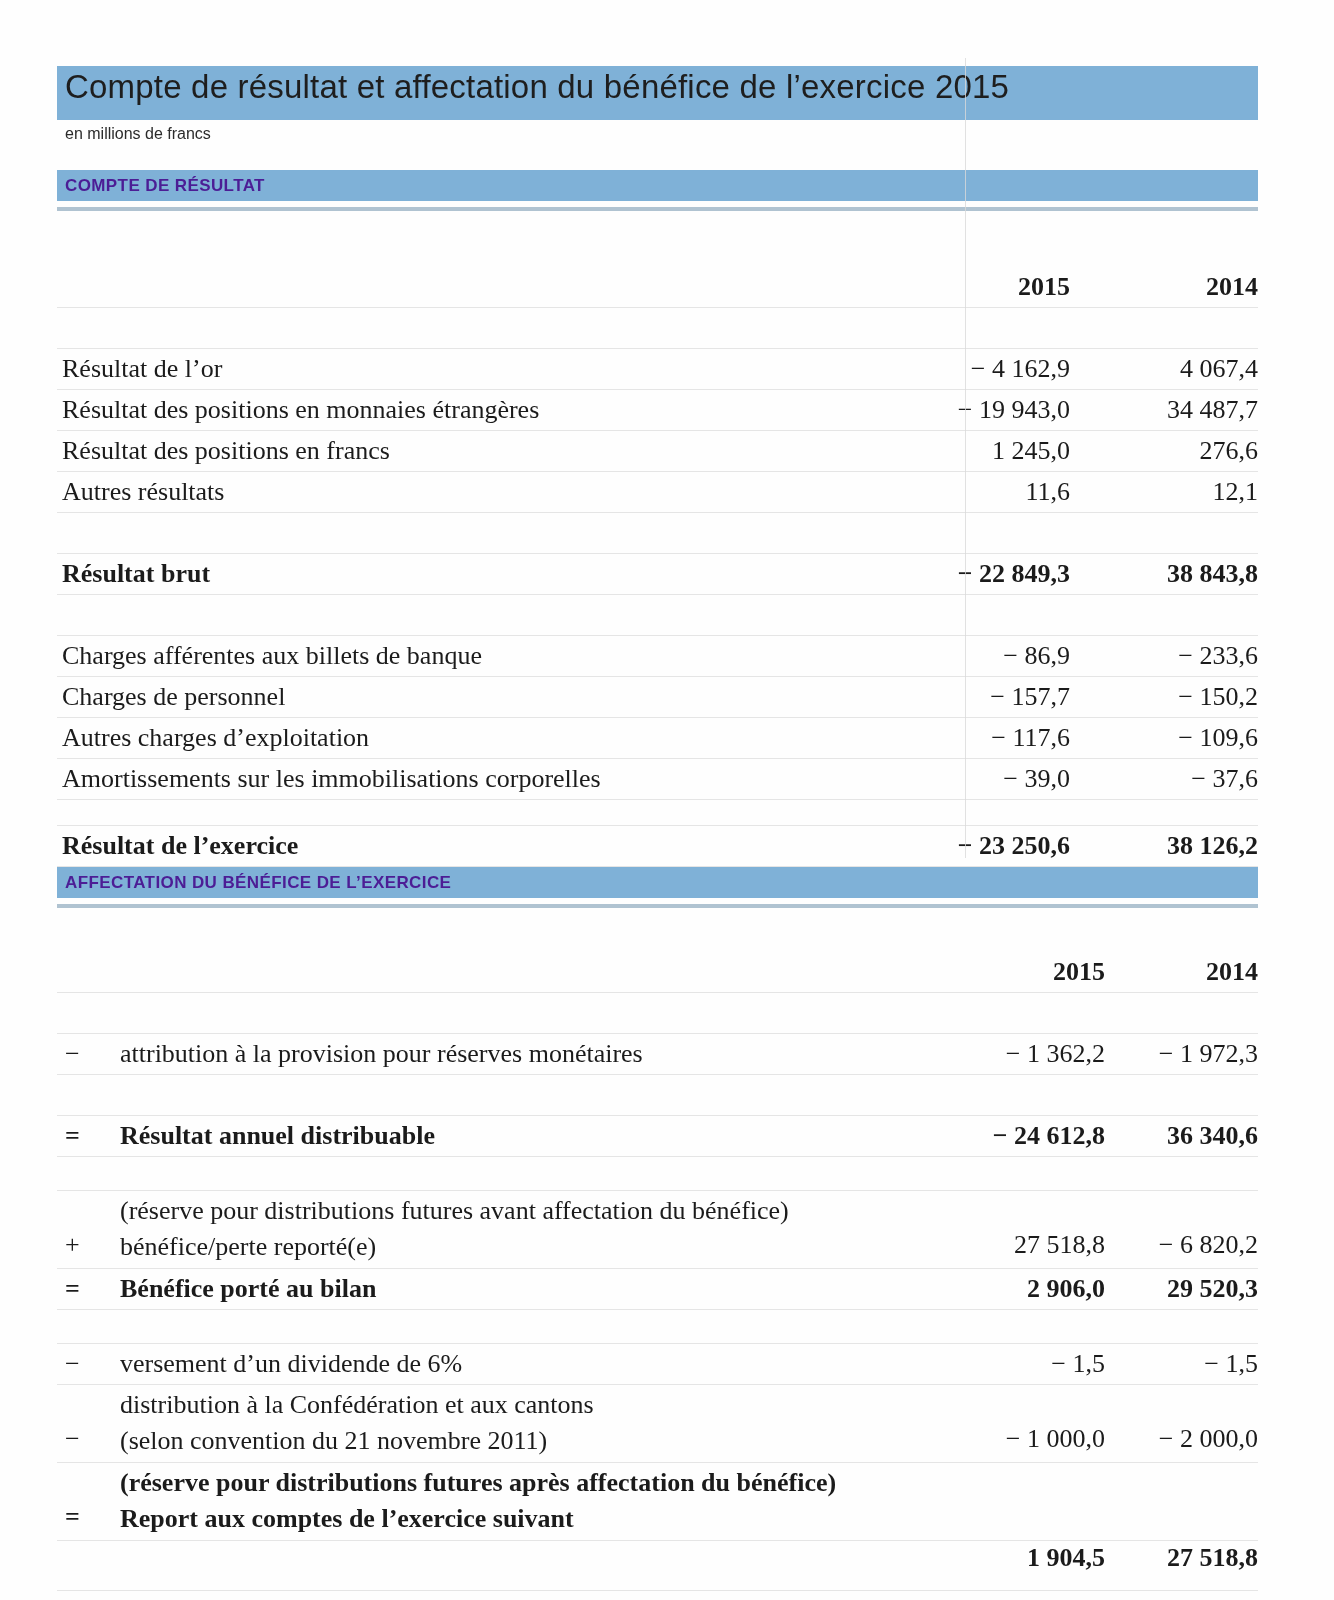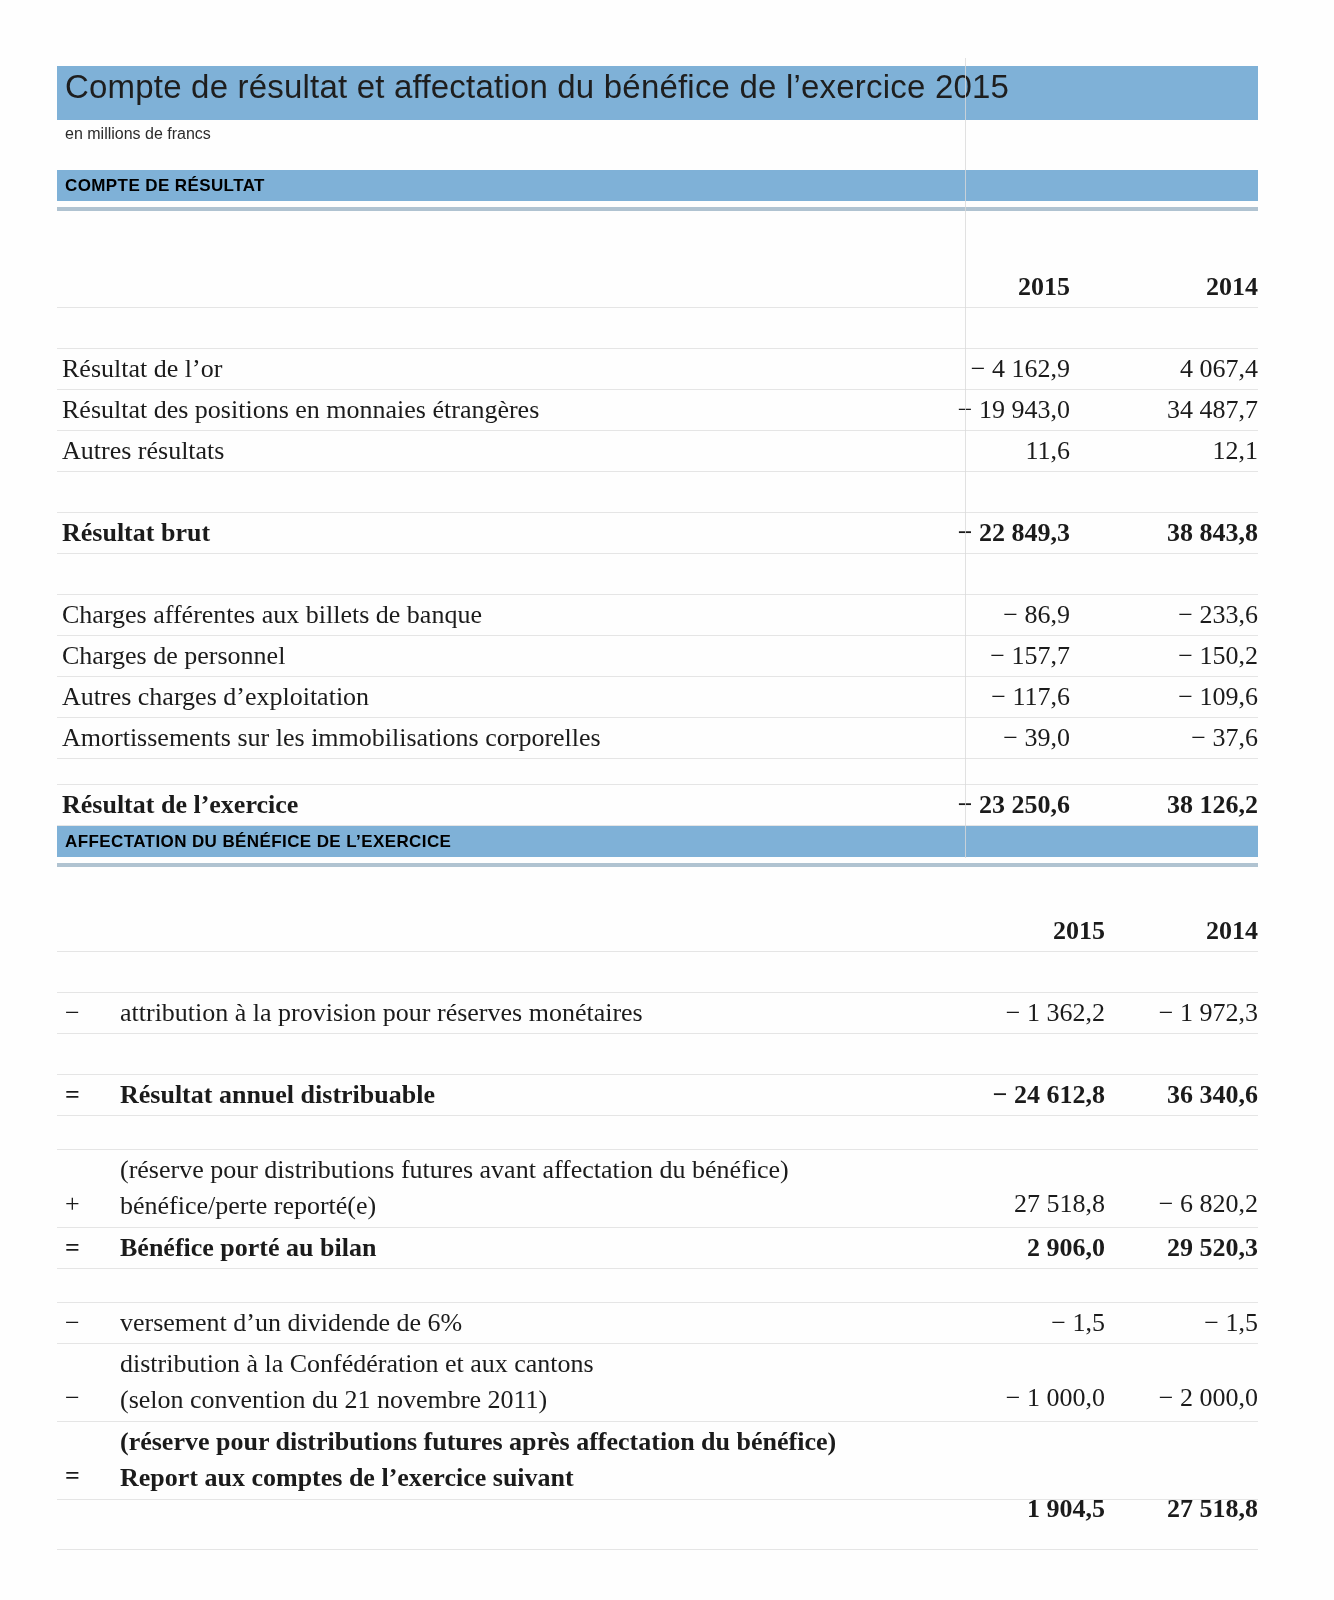--- a/index.html
+++ b/index.html
@@ -18,21 +18,21 @@
   .title-band h1 {
     font-family:"Liberation Sans", sans-serif; font-size:33px; font-weight:400;
     color:#1e1e1e; letter-spacing:.2px; white-space:nowrap;
   }
   .subtitle { font-family:"Liberation Sans", sans-serif; font-size:16px; color:#2b2b2b; padding:5px 0 0 8px; height:24px; }
 
   
   .section-bar {
     background:#7fb1d7; height:31px; display:flex; align-items:center; padding-left:8px;
     font-family:"Liberation Sans", sans-serif; font-weight:700; font-size:17px;
-    color:#000000; letter-spacing:.4px;
+    color:#4c1d95; letter-spacing:.4px;
   }
   .mt-bar { margin-top:26px; }
   .section-rule { height:4px; background:#b0c3d1; margin-top:6px; }
 
   
   .row {
     display:flex; align-items:flex-end; height:41px;
     border-bottom:1px solid #e5e5e5; font-size:26px; line-height:40px; white-space:nowrap;
   }
   .row .label { flex:1; padding-left:5px; overflow:visible;margin-top:48px; }
@@ -44,21 +44,21 @@
   .spacer-sm { height:26px; }
   .spacer-md { height:34px; }
 
   .s1 .val { width:188px; text-align:right; }
   .s2 .val-a { width:210px; text-align:right; }
   .s2 .val-b { width:153px; text-align:right; }
   .op { width:58px; padding-left:8px; }
 
   .two-line { height:78px; align-items:flex-end; padding-bottom:3px; }
   .two-line .label div { line-height:36px; }
-  .values-row { height:50px; align-items:flex-end; padding-bottom:20px; }
+  .values-row { height:50px; align-items:flex-end; padding-bottom:12px; }
 </style>
 </head>
 <body>
 
 <div class="page">
 
   <div class="scan-line"></div>
 
   <header class="title-band">
     <h1>Compte de résultat et affectation du bénéfice de l’exercice 2015</h1>
@@ -79,20 +79,25 @@
 
     <div class="row">
       <div class="label">Résultat de l’or</div>
       <div class="val">− 4 162,9</div>
       <div class="val">4 067,4</div>
     </div>
     <div class="row">
       <div class="label">Résultat des positions en monnaies étrangères</div>
       <div class="val">− 19 943,0</div>
       <div class="val">34 487,7</div>
+    </div>
+    <div class="row">
+      <div class="label">Résultat des positions en francs</div>
+      <div class="val">1 245,0</div>
+      <div class="val">276,6</div>
     </div>
     <div class="row">
       <div class="label">Autres résultats</div>
       <div class="val">11,6</div>
       <div class="val">12,1</div>
     </div>
 
     <div class="row spacer"></div>
 
     <div class="row bold">

